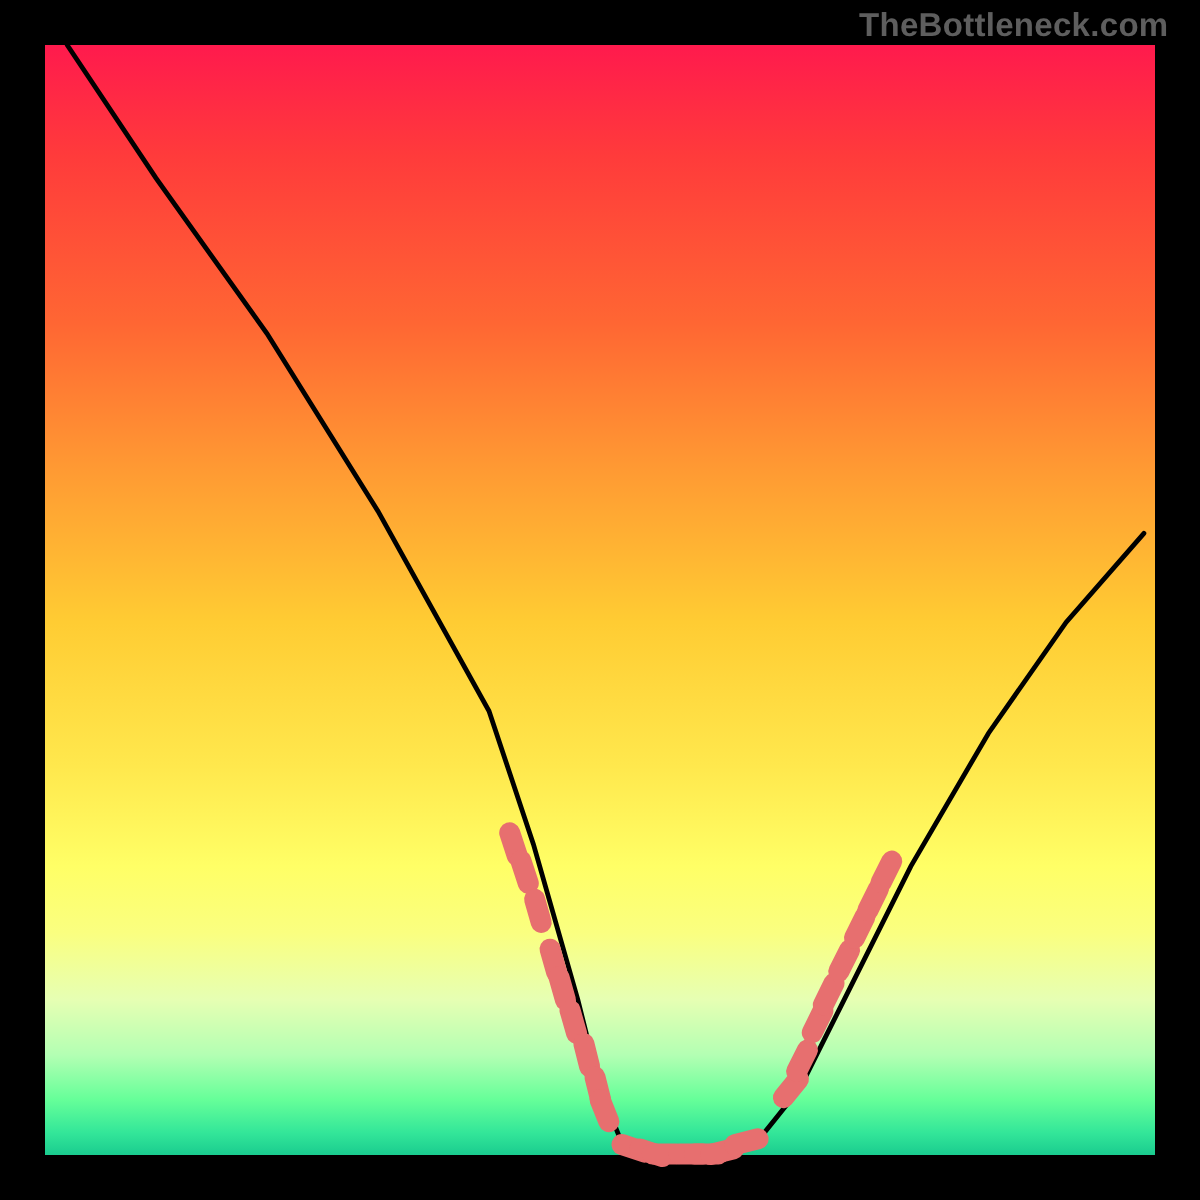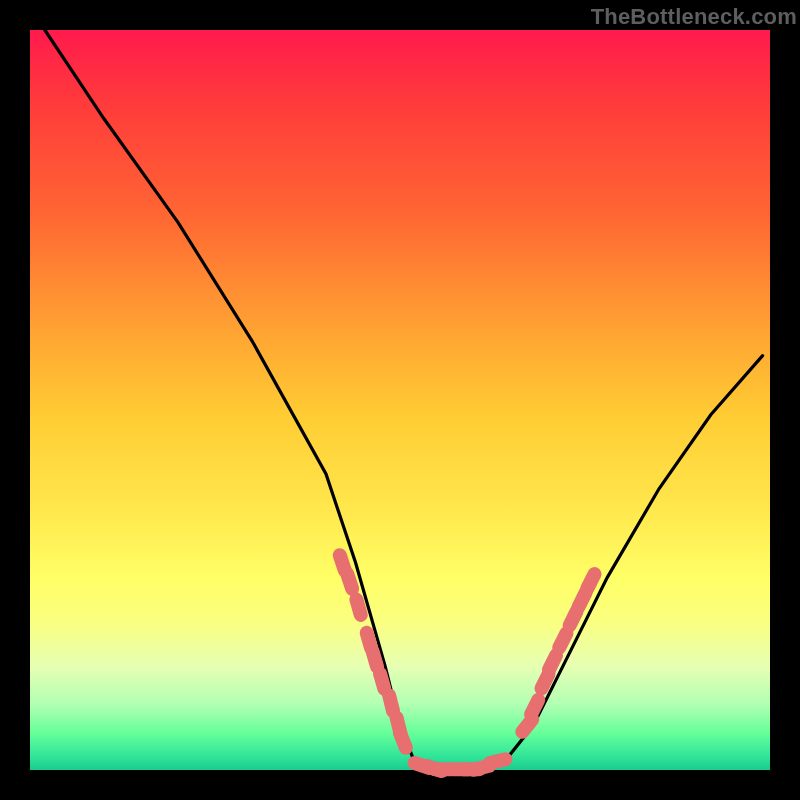--- a/index.html
+++ b/index.html
@@ -27,21 +27,21 @@
       #faff80 80%,
       #e6ffb3 86%,
       #b3ffb3 91%,
       #66ff99 95%,
       #33e699 98%,
       #1acc8f 100%);
   }
   .watermark {
     position: absolute;
     top: 4px;
-    right: 3px;
+    right: 21px;
     font-family: Arial, Helvetica, sans-serif;
     font-size: 22px;
     font-weight: 600;
     color: #5e5e5e;
     letter-spacing: 0.2px;
   }
   .curve {
     position: absolute;
     left: 0; top: 0;
     width: 740px;

